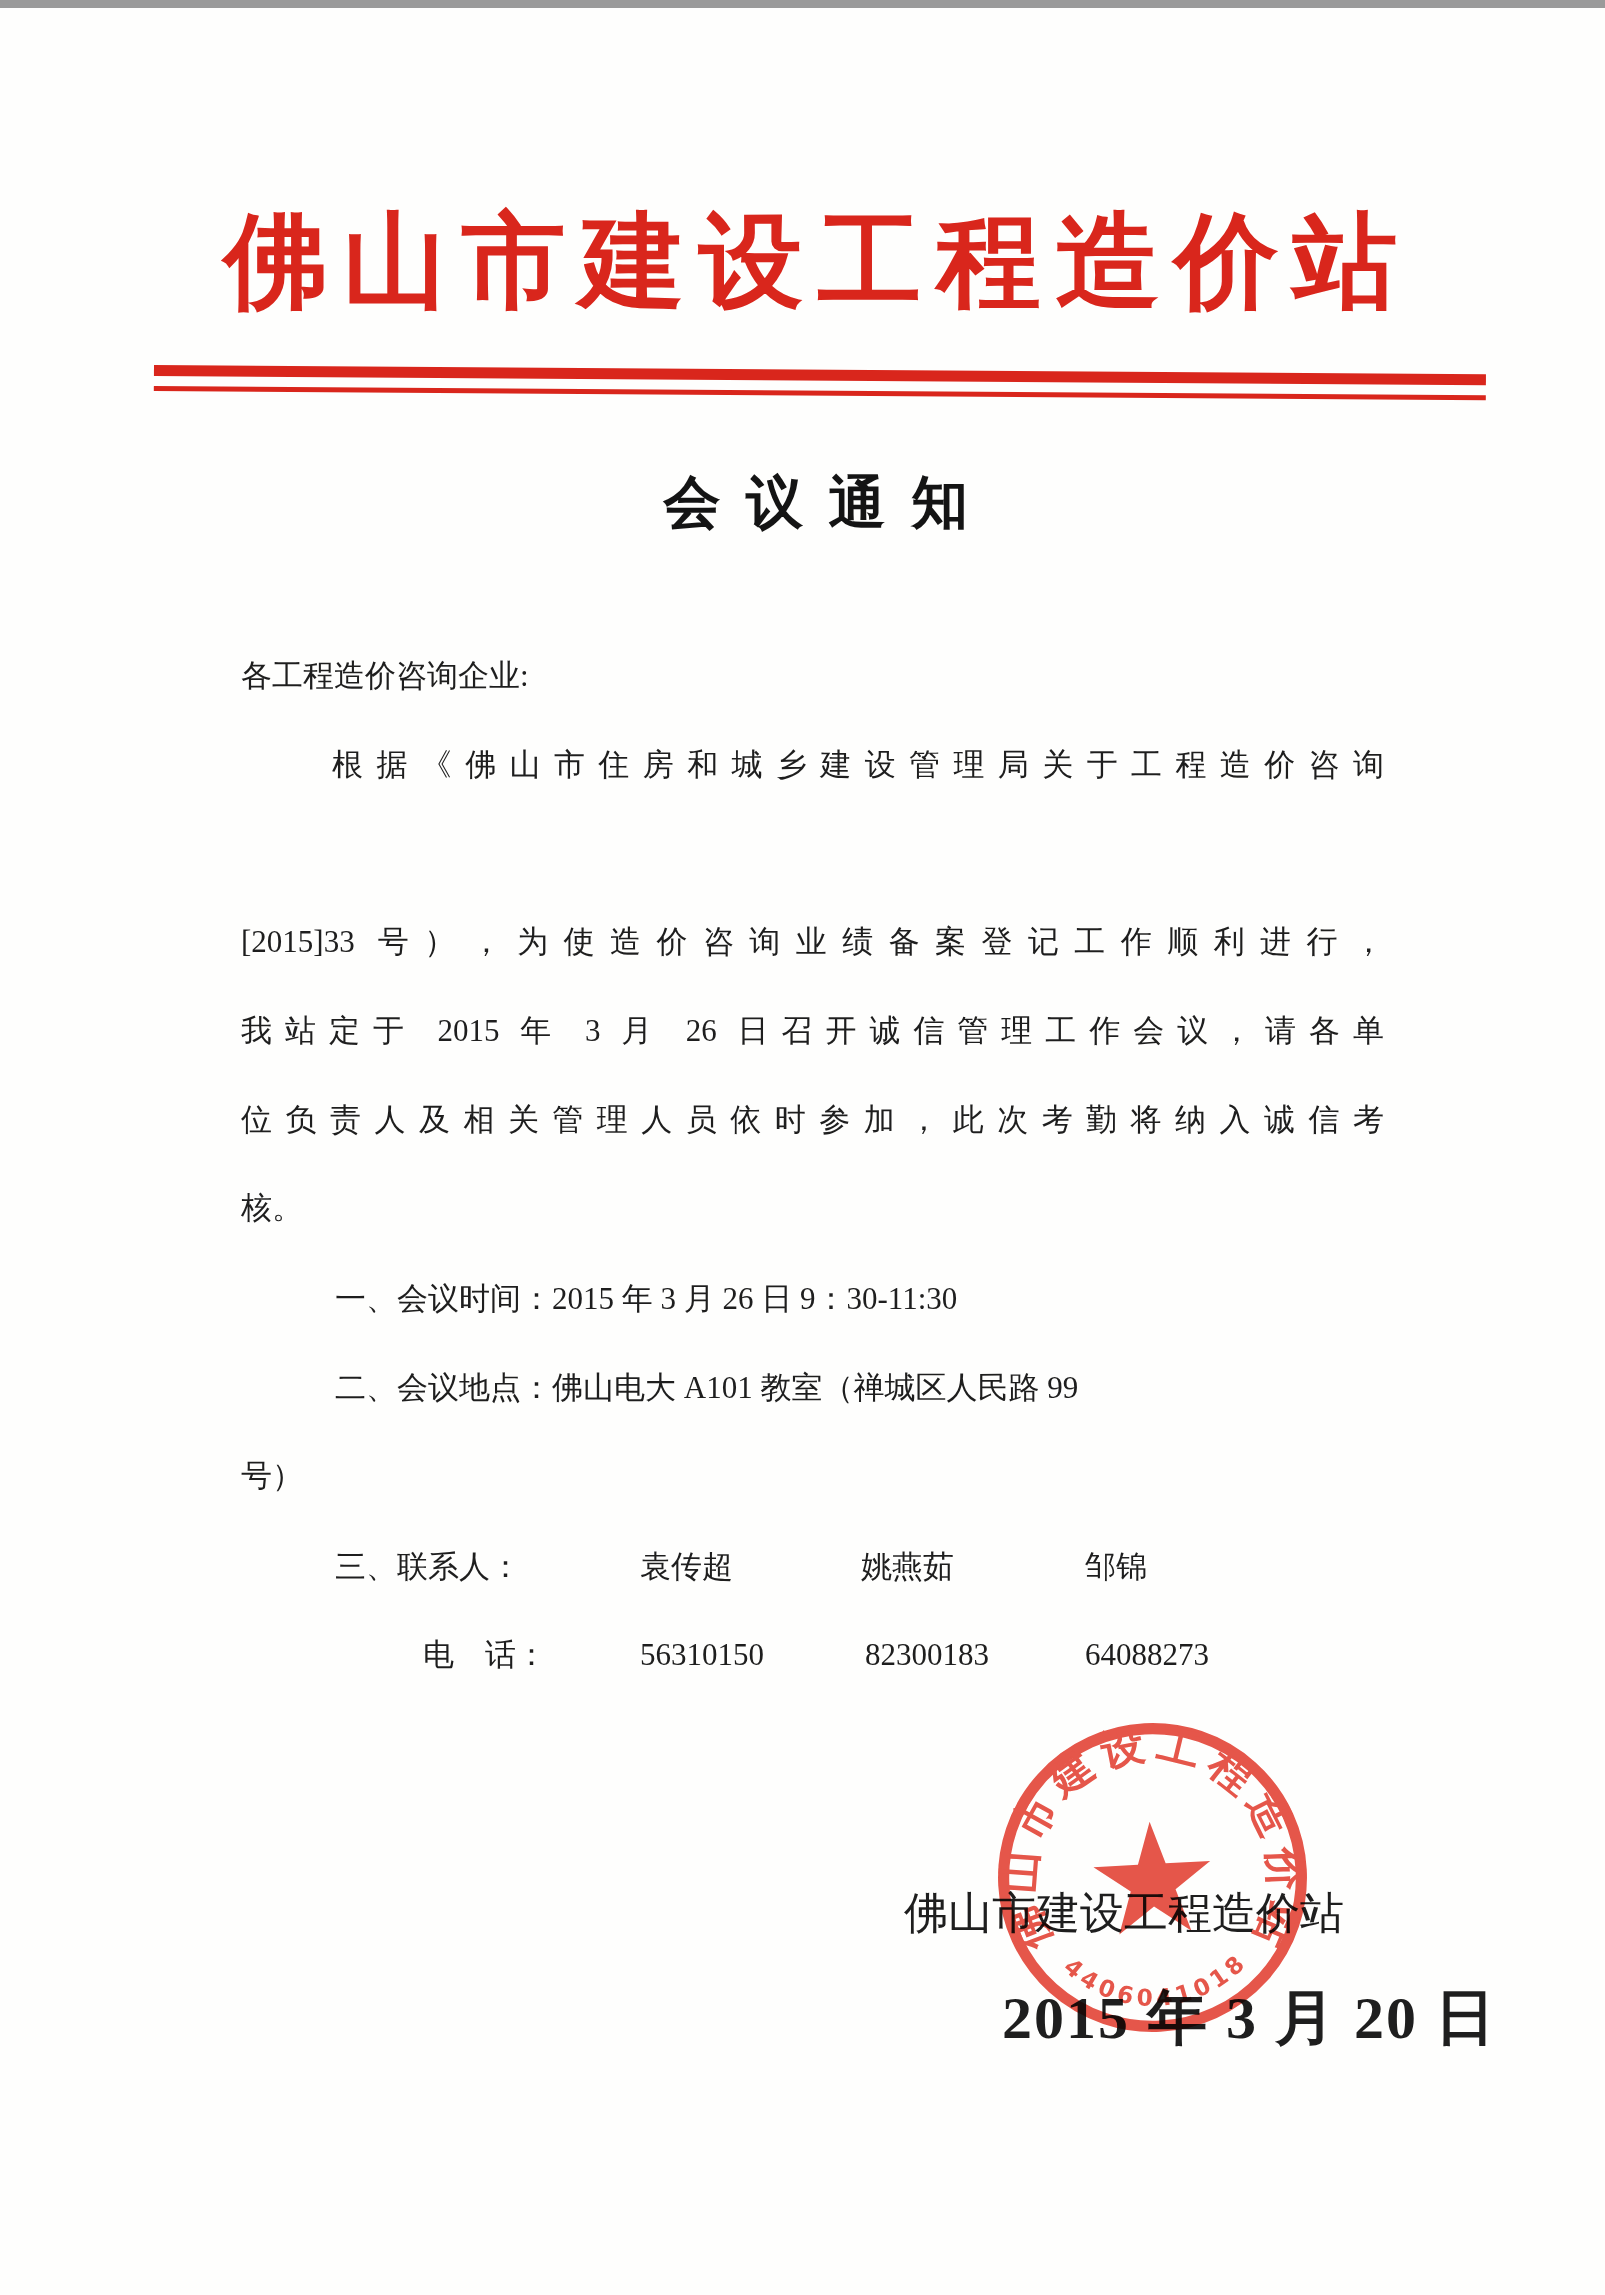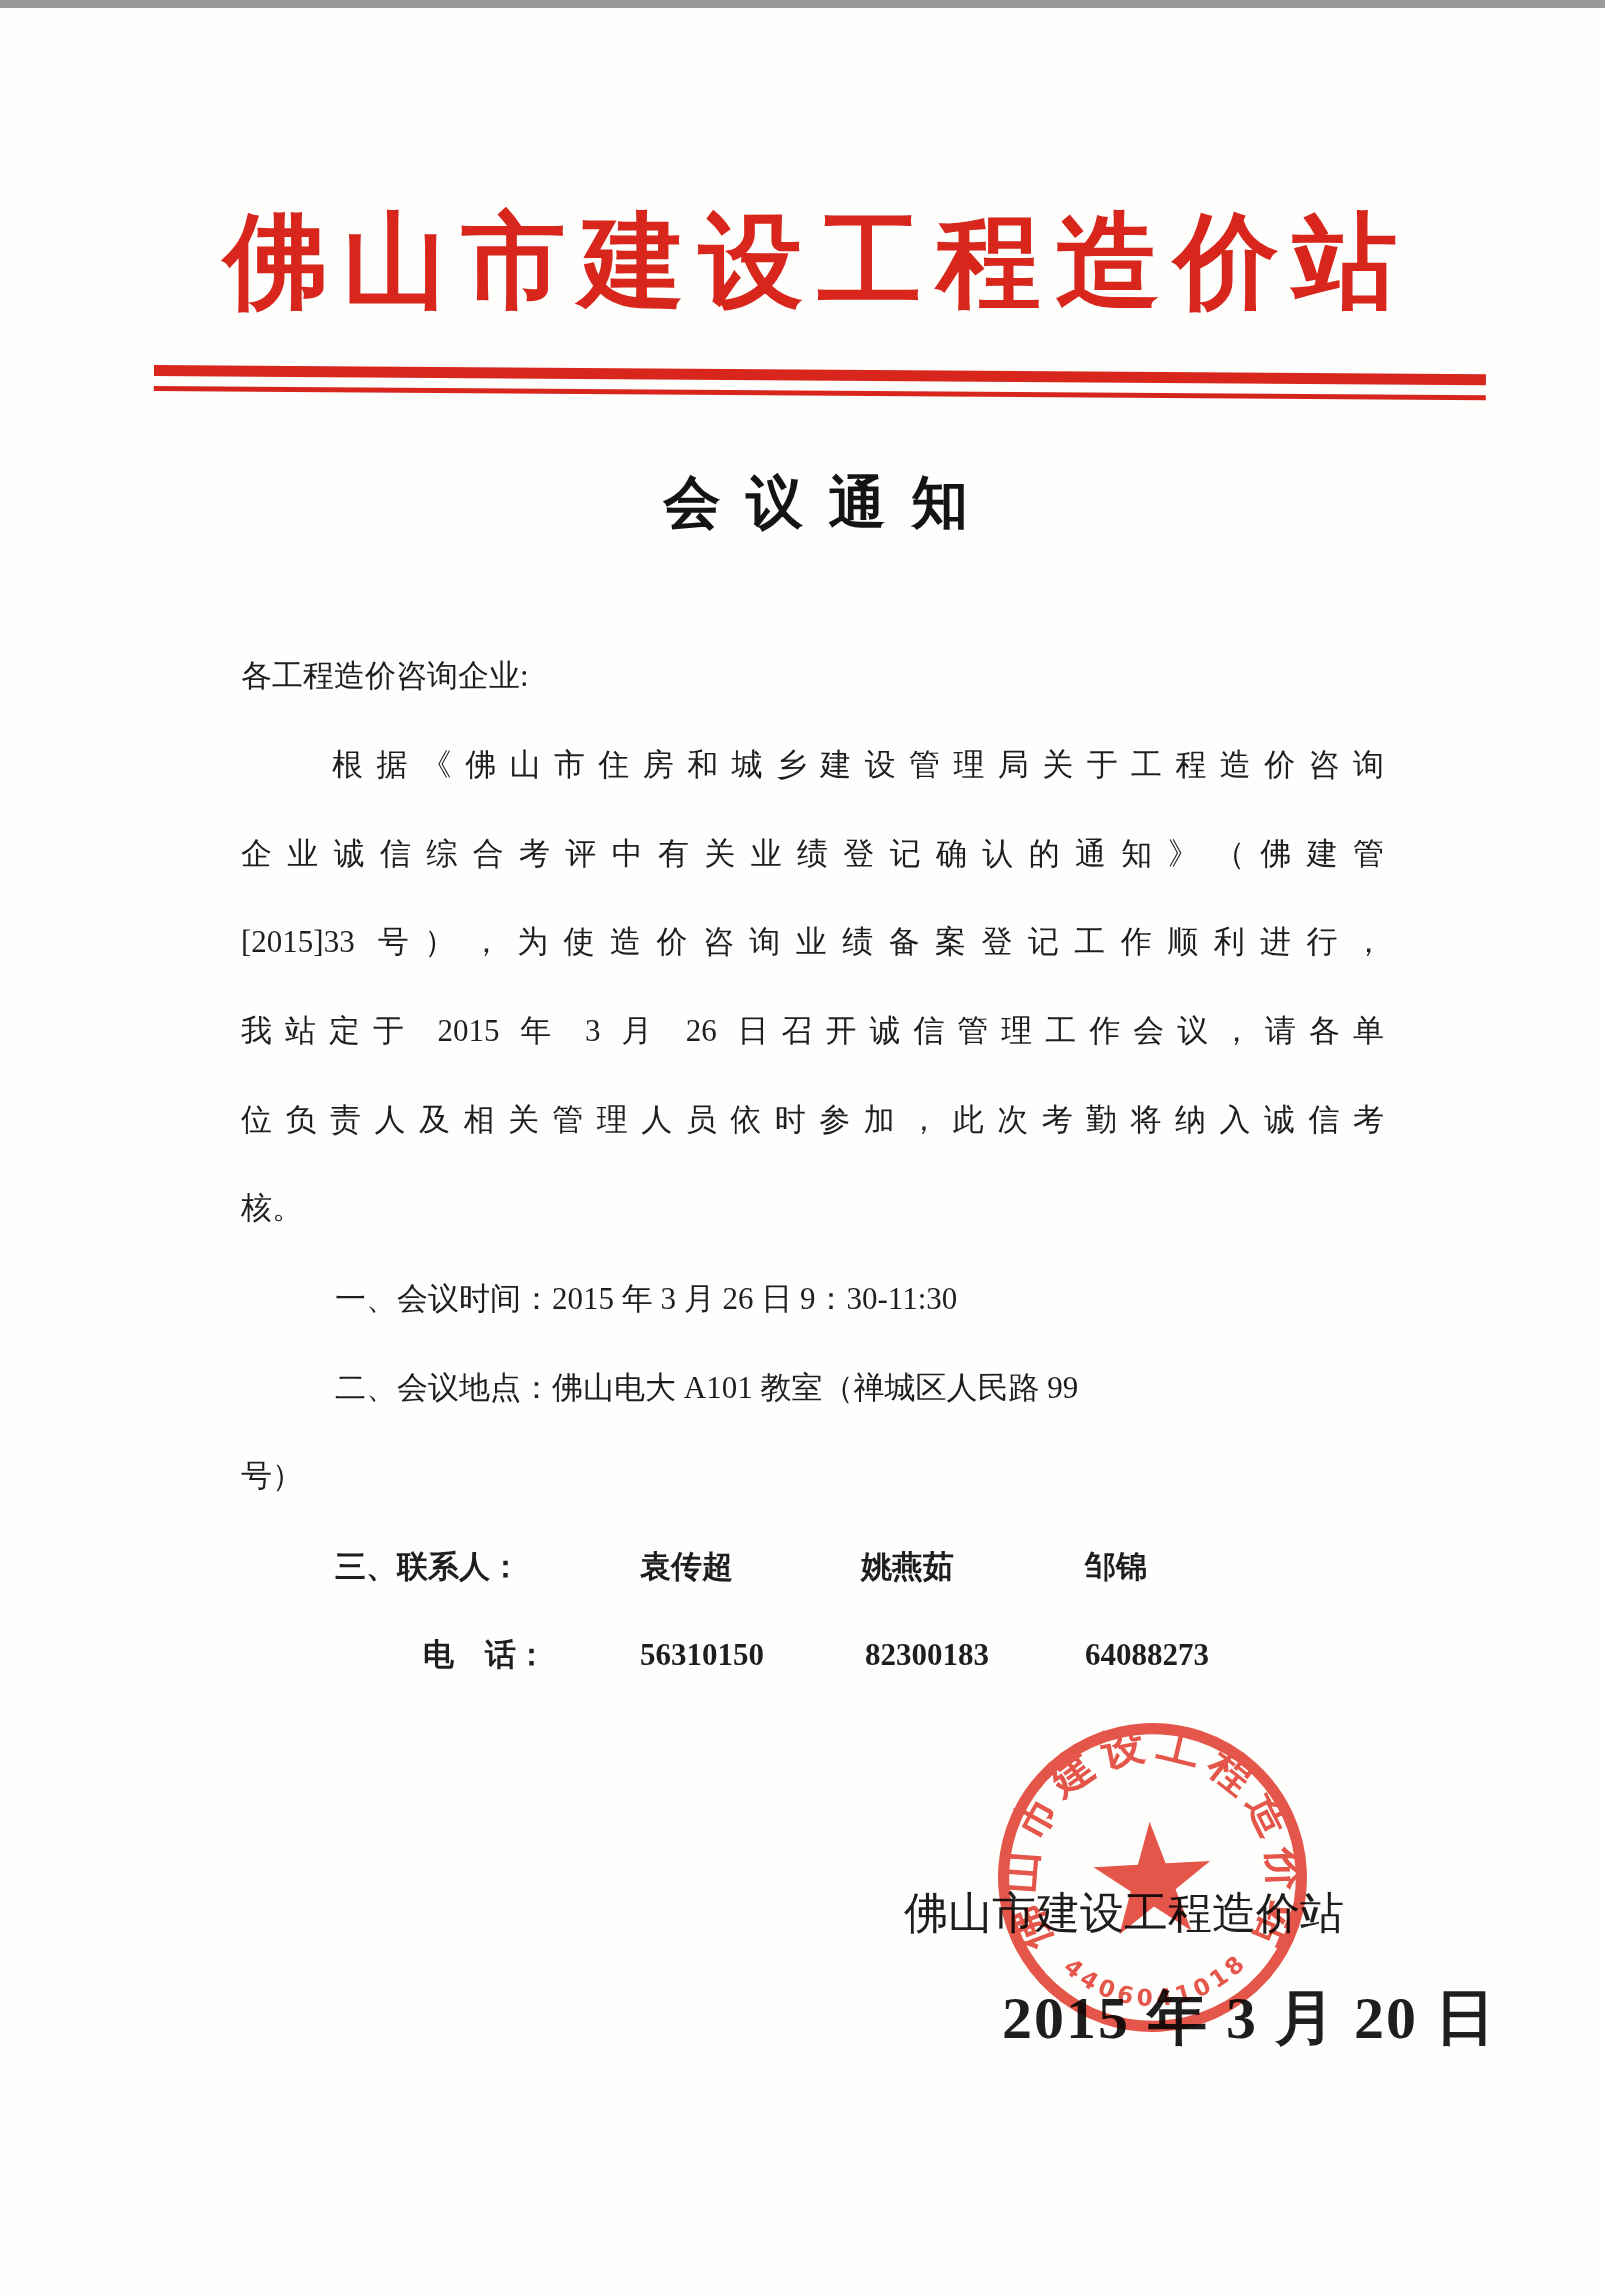--- a/index.html
+++ b/index.html
@@ -45,21 +45,21 @@
     position:absolute;left:241px;top:0;width:1143px;height:100%;
     font-size:31px;line-height:59px;
   }
   .line{position:absolute;left:0;white-space:nowrap;}
   .justify{
     width:100%;white-space:normal;
     text-align:justify;text-align-last:justify;
   }
   .first-indent{text-indent:91px;}
   .li-indent{left:94px;text-align:right;}
-  .cell{position:absolute;top:0;white-space:nowrap;font-weight:bold;}
+  .cell{position:absolute;top:0;white-space:nowrap;}
   
   .sig-org{
     position:absolute;left:904px;top:1876px;
     font-size:44px;letter-spacing:0px;white-space:nowrap;z-index:2;
   }
   .sig-date{
     position:absolute;left:1002px;top:1970px;
     font-size:60px;letter-spacing:2px;white-space:nowrap;z-index:2;font-weight:bold;
   }
   
@@ -93,21 +93,20 @@
     <div class="rule-thick"></div>
     <div class="rule-thin"></div>
   </div>
 
   <h2 class="doc-title">会议通知</h2>
 
   <div class="content">
     <div class="line" style="top:638px">各工程造价咨询企业:</div>
 
     <div class="line justify first-indent" style="top:727px">根据《佛山市住房和城乡建设管理局关于工程造价咨询</div>
-    <div class="line justify" style="top:816px">企业诚信综合考评中有关业绩登记确认的通知》（佛建管</div>
     <div class="line justify" style="top:904px">[2015]33 号），为使造价咨询业绩备案登记工作顺利进行，</div>
     <div class="line justify" style="top:993px">我站定于 2015 年 3 月 26 日召开诚信管理工作会议，请各单</div>
     <div class="line justify" style="top:1082px">位负责人及相关管理人员依时参加，此次考勤将纳入诚信考</div>
     <div class="line" style="top:1170px">核。</div>
 
     <div class="line li-indent" style="top:1261px">一、会议时间：2015 年 3 月 26 日 9：30-11:30</div>
     <div class="line li-indent" style="top:1350px">二、会议地点：佛山电大 A101 教室（禅城区人民路 99</div>
     <div class="line" style="top:1438px">号）</div>
 
     <div class="line" style="top:1529px;width:100%">

